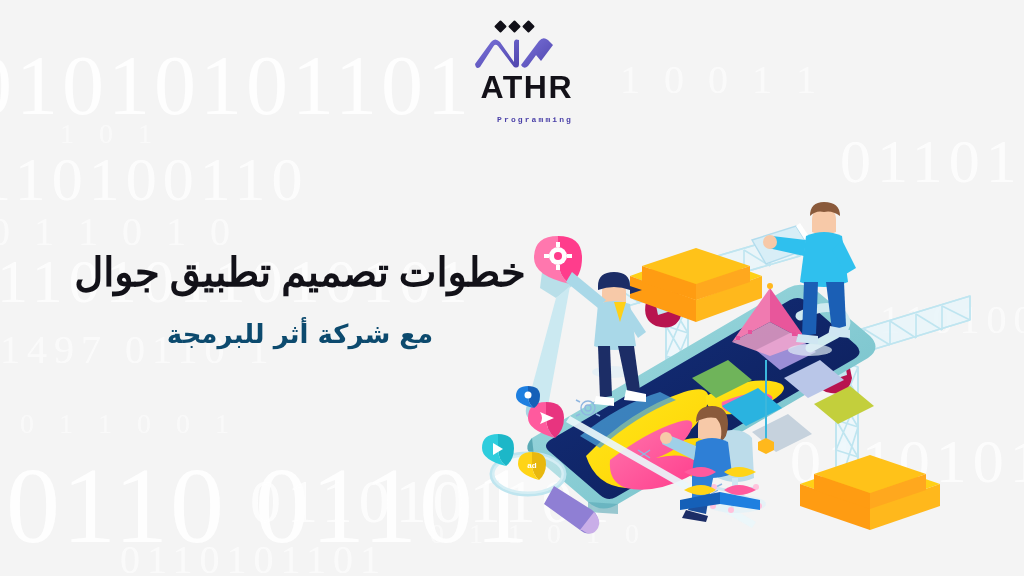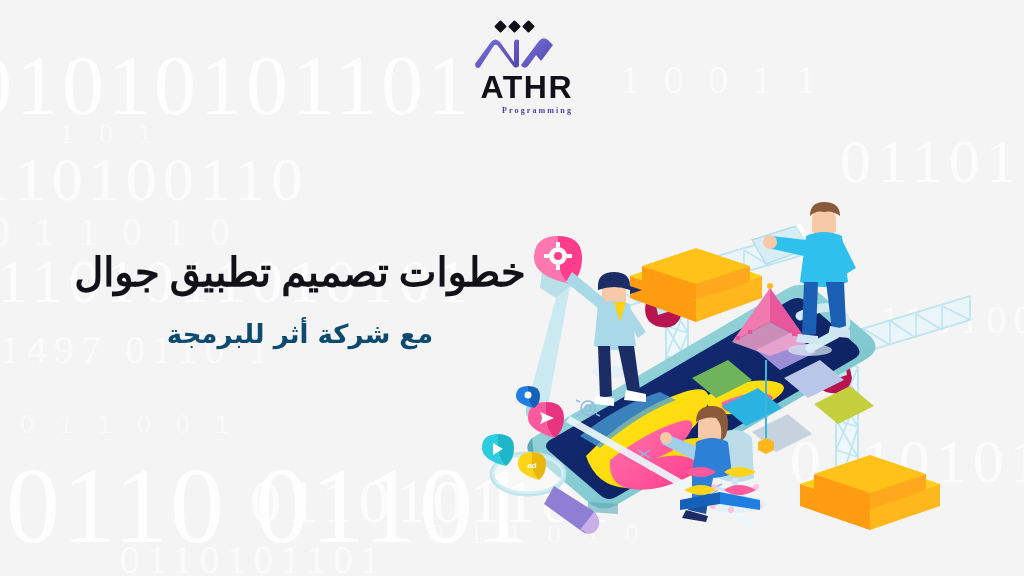--- a/index.html
+++ b/index.html
@@ -60,26 +60,26 @@
   .logo-word {
     font-family:"Liberation Sans", sans-serif;
     font-weight:700;
     font-size:32px;
     letter-spacing:1.5px;
     color:#131118;
     line-height:1;
     margin-top:1px;
   }
   .logo-sub {
-    font-family:Liberation Serif, serif;
+    font-family:Liberation Mono, monospace;
     font-weight:700;
     font-size:8px;
     letter-spacing:2.1px;
     color:#4b41a8;
-    margin-top:3px;
+    margin-top:12px;
   }
 
   
   .headline-block {
     position:absolute;
     left:60px; top:248px;
     width:480px;
     text-align:center;
     direction:rtl;
   }

